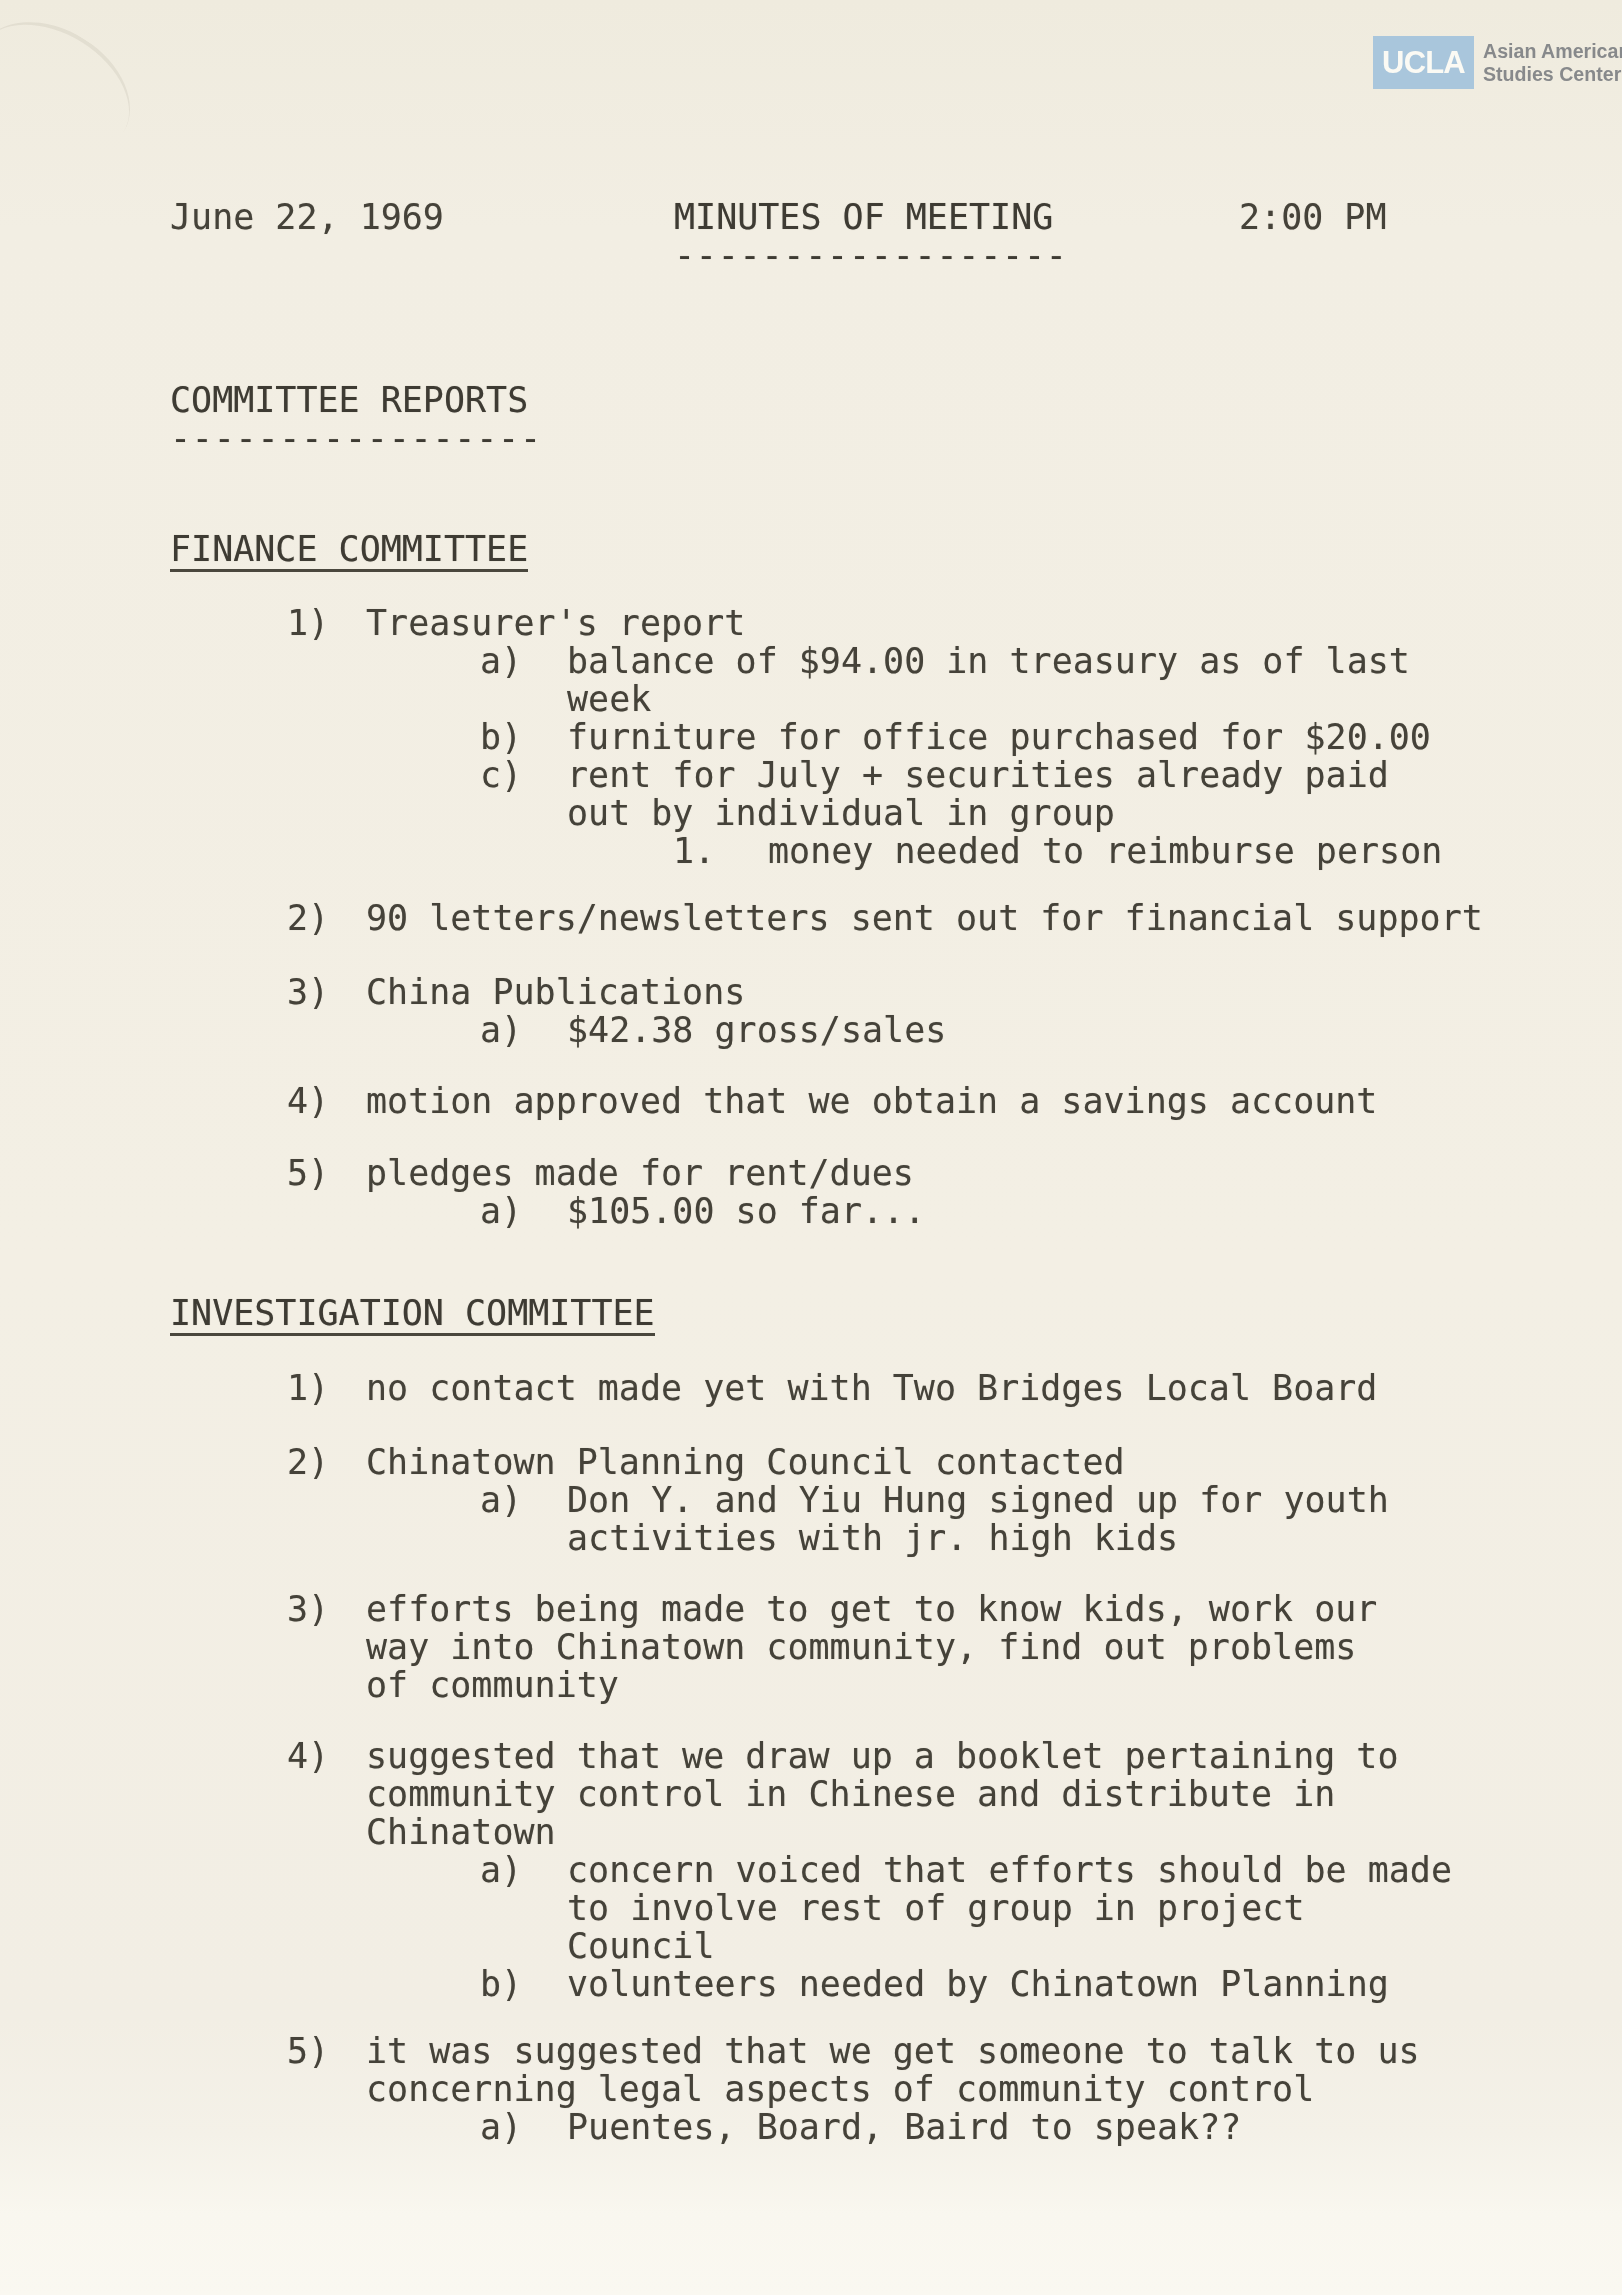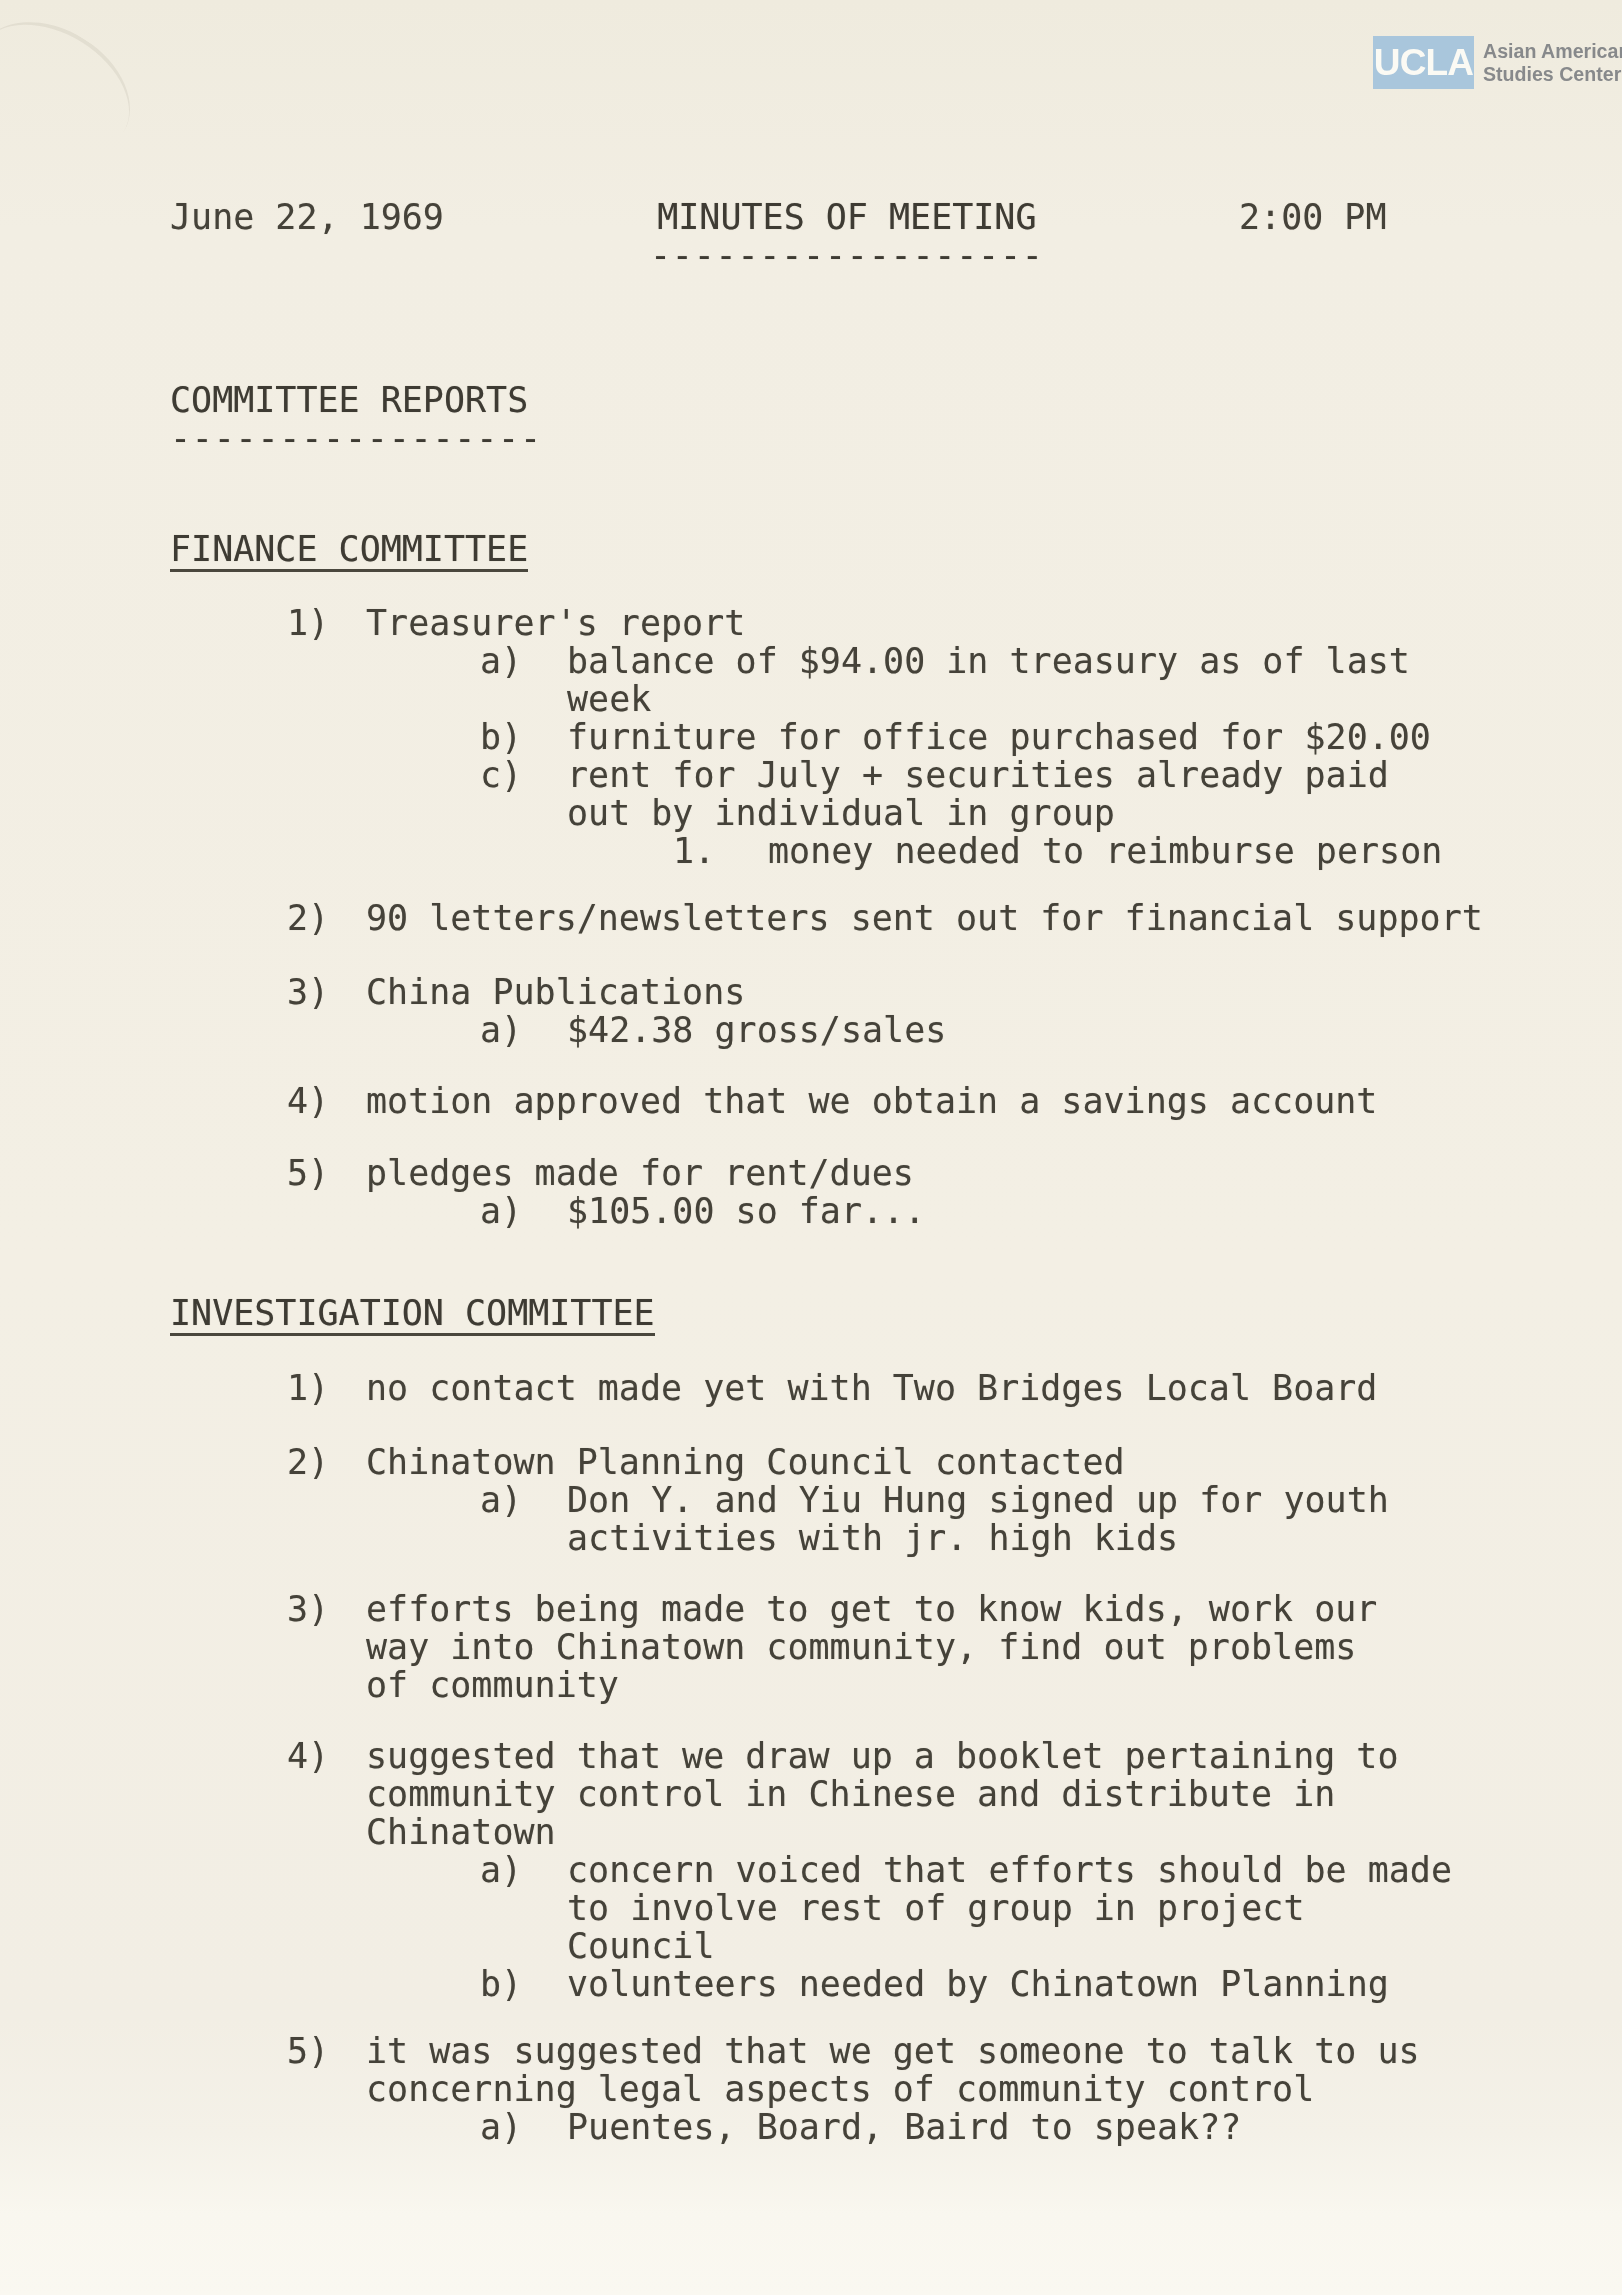--- a/index.html
+++ b/index.html
@@ -46,21 +46,21 @@
   .numE { display: inline-block; width: 95px; }
   .txt { text-shadow: 0 0 0.8px rgba(69,66,57,0.35); }
 
   
   .logo { position: absolute; left: 1373px; top: 36px; display: flex; align-items: center; }
   .logo-box {
     width: 101px; height: 53px;
     background: #a9c6dc;
     display: flex; align-items: center; justify-content: center;
     font-family: "Liberation Sans", sans-serif;
-    font-weight: bold; font-size: 37px; letter-spacing: -0.8px;
+    font-weight: bold; font-size: 31px; letter-spacing: -0.8px;
     color: #fbfaf4;
   }
   .logo-text {
     margin-left: 9px;
     font-family: "Liberation Sans", sans-serif;
     font-weight: bold; font-size: 19.6px; line-height: 23px;
     color: #87898b;
     white-space: nowrap;
   }
 </style>
@@ -74,21 +74,21 @@
     <div class="logo-box">
       <span>UCLA</span>
     </div>
     <div class="logo-text">
       <div>Asian American</div>
       <div>Studies Center</div>
     </div>
   </div>
 
   <div class="abs line txt" style="top:198px;">June 22, 1969</div>
-  <div class="abs" style="left:650px; top:198px;text-align:center;">
+  <div class="abs" style="left:674px; top:198px;">
     <div class="line heading-text">MINUTES OF MEETING</div>
     <div class="line dashes heading-text">------------------</div>
   </div>
   <div class="abs line txt" style="left:1239px; top:198px;">2:00 PM</div>
 
   <div class="abs" style="top:381px;">
     <div class="line heading-text">COMMITTEE REPORTS</div>
     <div class="line dashes heading-text">-----------------</div>
   </div>
 

